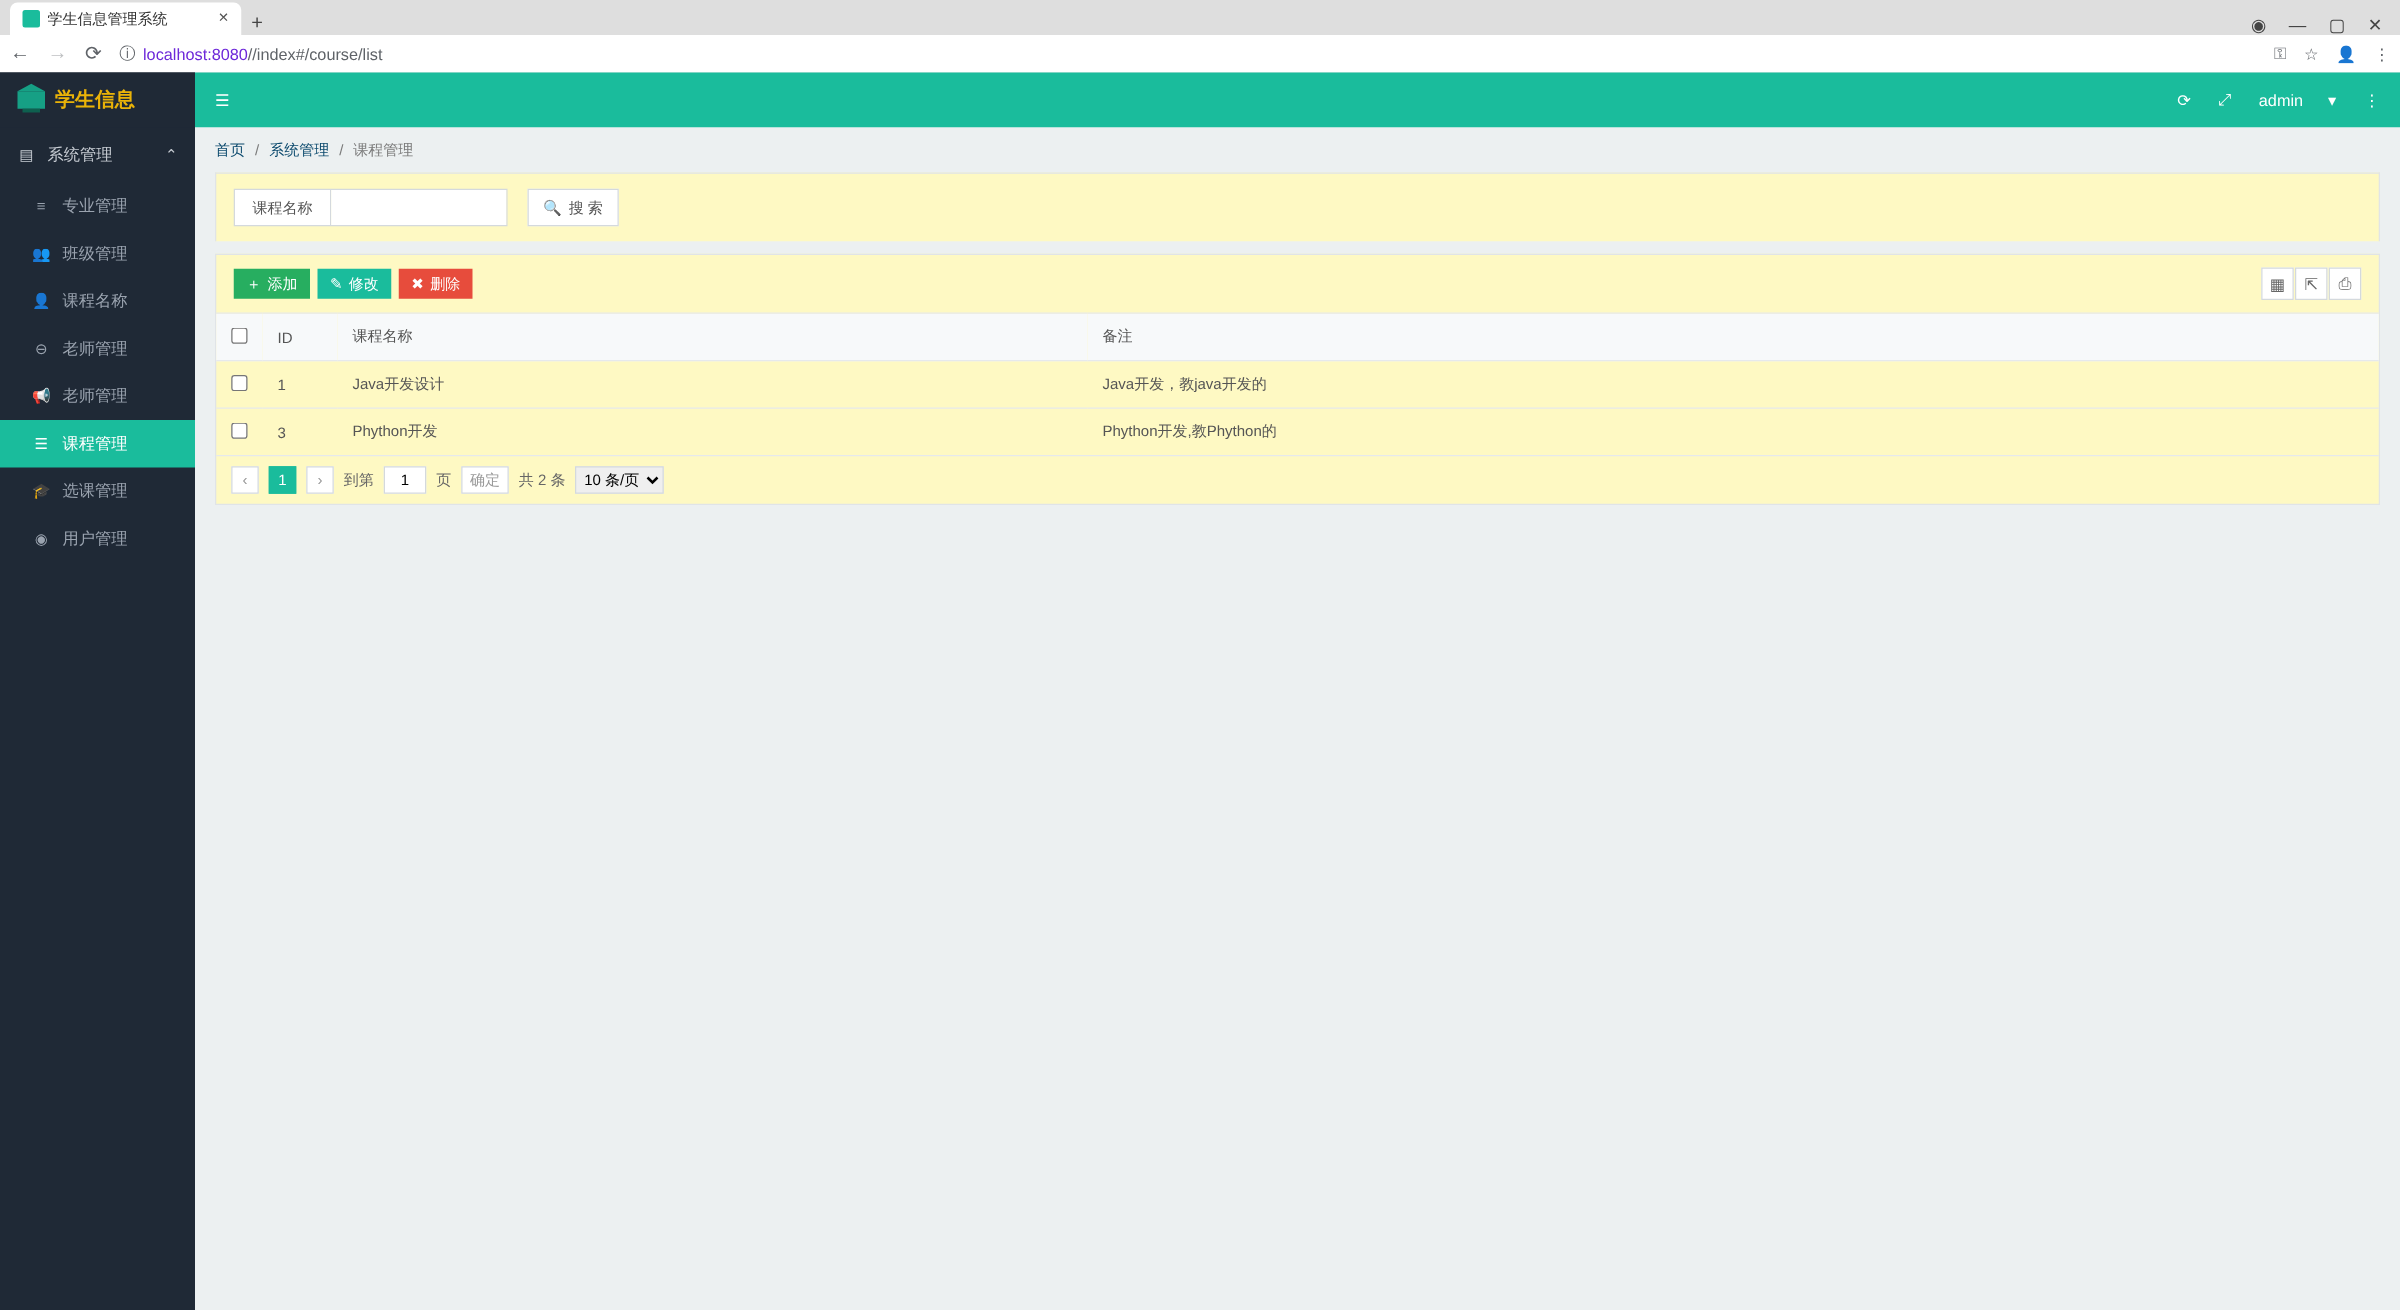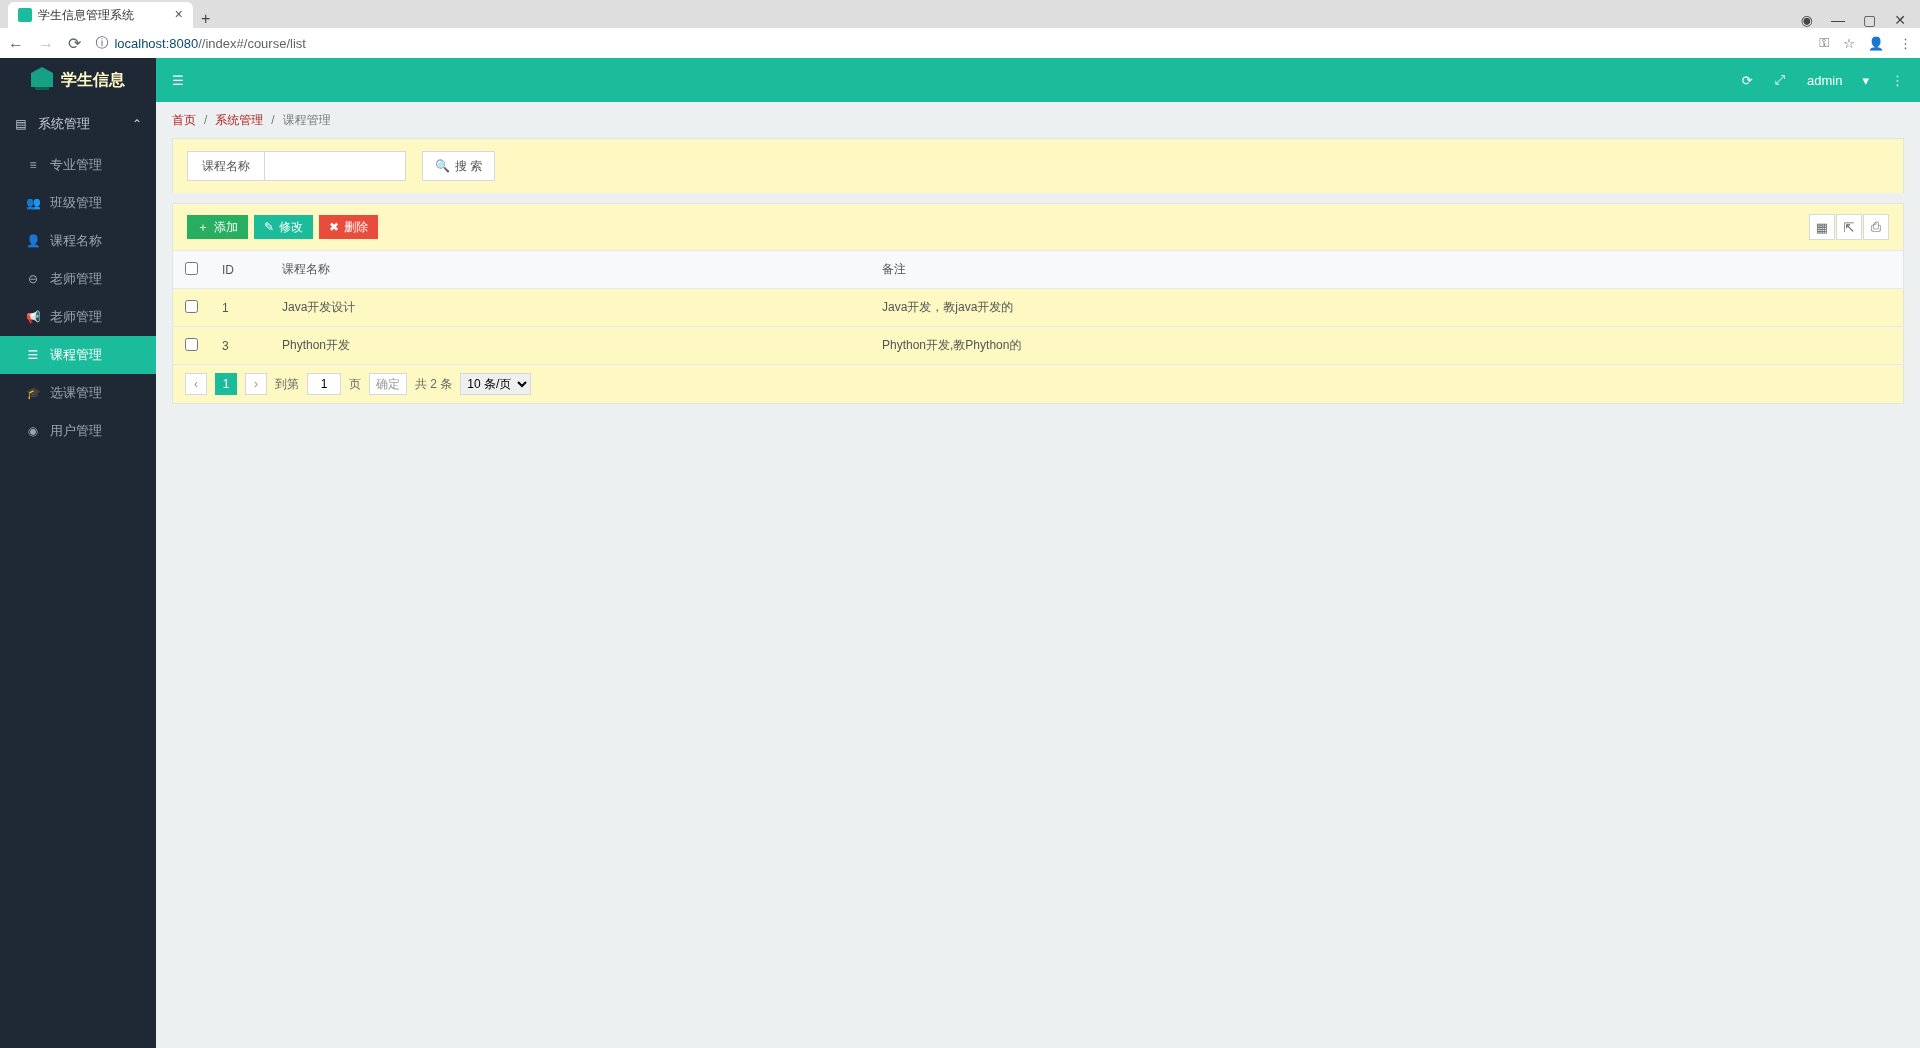--- a/index.html
+++ b/index.html
@@ -11,47 +11,47 @@
     .tab { display: flex; align-items: center; height: 26px; padding: 0 10px; background: #fff; border-radius: 6px 6px 0 0; margin-left: 8px; gap: 6px; font-size: 12px; min-width: 185px; font-family: Liberation Mono, monospace; }
     .tab-favicon { width: 14px; height: 14px; background: #1abc9c; border-radius: 2px; }
     .tab-close { margin-left: auto; font-size: 14px; color: #555; }
     .tab-new { padding: 0 8px; font-size: 16px; color: #444; }
     .window-ctrls { margin-left: auto; display: flex; gap: 18px; padding-right: 14px; align-items: center; }
     .window-ctrls span { font-size: 14px; color: #444; }
     .address-bar { height: 30px; display: flex; align-items: center; padding: 0 8px; gap: 14px; background: #fff; }
     .nav-btn { color: #5f6368; font-size: 16px; }
     .url-box { flex: 1; display: flex; align-items: center; gap: 6px; font-size: 13px; color: #5f6368; }
     .url-text { color: #202124; }
-    .url-text .host { color: #0c4a6e; }
+    .url-text .host { color: #6d28d9; }
     .url-text .path { color: #5f6368; }
     .addr-icons { display: flex; gap: 14px; align-items: center; color: #5f6368; }
 
     
     .app { display: flex; height: calc(100vh - 58px); }
     .sidebar { width: 156px; background: #1f2936; color: #b6bcc4; display: flex; flex-direction: column; }
-    .logo-row { height: 44px; display: flex; align-items: center; padding: 0 14px; gap: 8px; color: #fef9c3; font-weight: bold; font-size: 16px; background: #1f2936; justify-content: center;}
+    .logo-row { height: 44px; display: flex; align-items: center; padding: 0 14px; gap: 8px; color: #eab308; font-weight: bold; font-size: 16px; background: #1f2936;}
     .logo-icon { width: 22px; height: 14px; background: #16a085; position: relative; }
     .logo-icon::before { content:""; position:absolute; top:-6px; left:0; border-left:11px solid transparent; border-right:11px solid transparent; border-bottom:6px solid #16a085;}
     .logo-icon::after { content:""; position:absolute; bottom:-3px; left:4px; width:14px; height:3px; background:#0e604f;}
     
     .side-item { height: 38px; display: flex; align-items: center; padding: 0 14px; gap: 10px; cursor: pointer; color: #9aa3af; font-size: 13px;}
     .side-item.header { color: #c8cdd4; font-weight: normal; justify-content: space-between; height: 44px;}
     .side-item.sub { padding-left: 26px; }
     .side-item.active { background: #1abc9c; color: #fff; }
     .chevron { font-size: 12px; }
     .side-icon { width: 14px; display: inline-block; text-align: center; font-size: 12px;}
 
     .main { flex: 1; display: flex; flex-direction: column; background: #ecf0f1; }
     .topbar { height: 44px; background: #1abc9c; display: flex; align-items: center; padding: 0 16px; color: #fff; }
     .topbar .left { display: flex; align-items: center; gap: 10px; }
     .topbar .right { margin-left: auto; display: flex; align-items: center; gap: 22px; font-size: 13px; }
     .user-row { display: flex; align-items: center; gap: 20px; }
 
     .breadcrumb { height: 36px; display: flex; align-items: center; padding: 0 16px; gap: 8px; font-size: 12px; color: #7a7a7a; background: #ecf0f1; }
-    .breadcrumb a { color: #b91c1c; text-decoration: none; }
+    .breadcrumb a { color: #0c4a6e; text-decoration: none; }
 
     .content { margin: 0 16px 16px; }
     .panel { background: #fef9c3; border: 1px solid #e0e4e7; }
 
     .search-panel { padding: 12px 14px; display: flex; gap: 16px; align-items: center; border-bottom: none; margin-bottom: 10px;}
     .search-group { display: flex; border: 1px solid #d4d9dd; height: 30px; }
     .search-addon { padding: 0 14px; display: flex; align-items: center; background: #fff; color: #555; font-size: 12px; border-right: 1px solid #d4d9dd;}
     .search-input { border: none; outline: none; padding: 0 10px; width: 140px; font-size: 12px;}
     .btn { display: inline-flex; align-items: center; gap: 5px; padding: 0 12px; height: 30px; border: 1px solid #d4d9dd; background: #fff; cursor: pointer; font-size: 12px; color: #555; }
     .btn.small { height: 24px; padding: 0 10px; font-size: 12px; border: none; color:#fff;}

